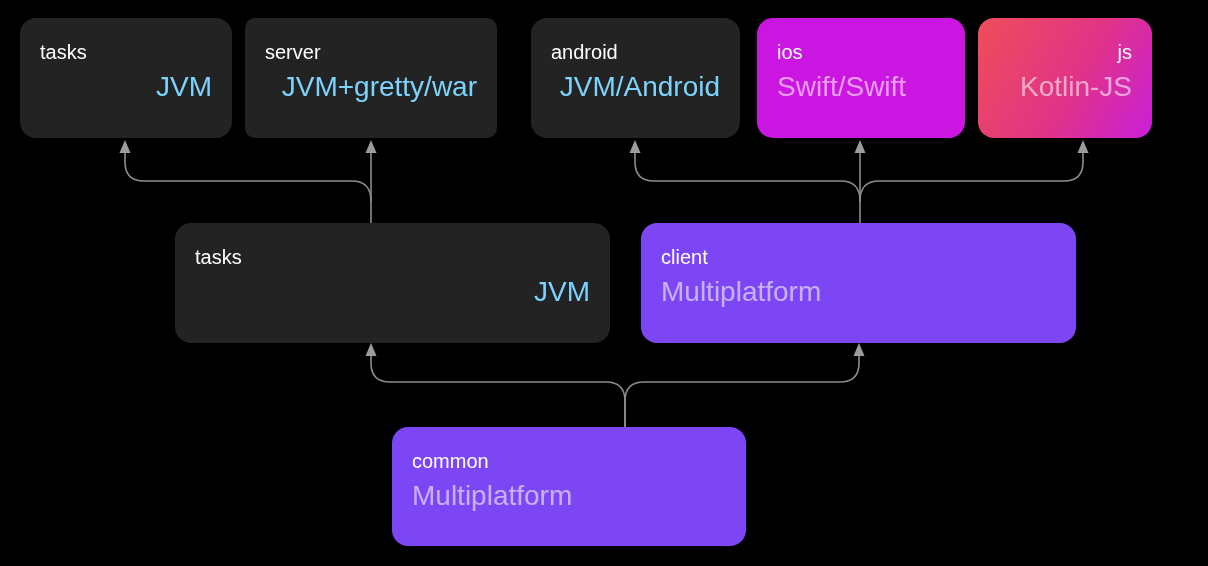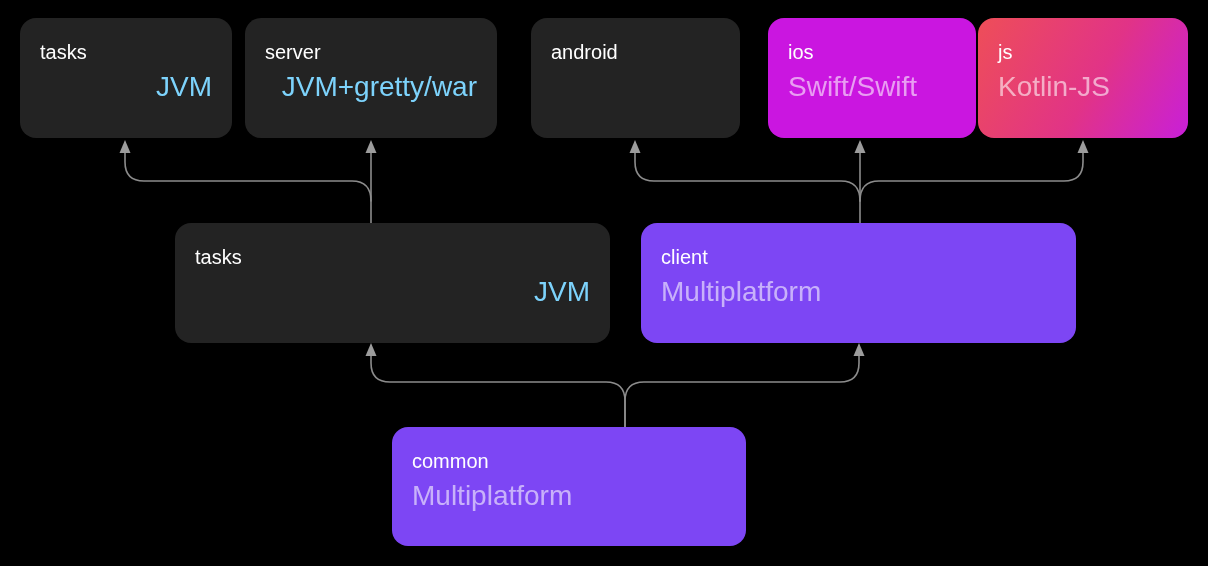--- a/index.html
+++ b/index.html
@@ -31,24 +31,24 @@
     white-space:nowrap;
   }
   .node--dark{background:#232323;}
   .node--dark .subtitle{color:#7dd3fc;text-align:right;}
   .node--purple{background:#7d46f4;}
   .node--magenta{background:#ca16e0;}
   .node--redpink{background:linear-gradient(120deg,#ee4e58 0%,#e13387 55%,#c81fd9 100%);}
 
   
   #node-tasks  {left:20px;  top:18px;  width:212px; height:120px;}
-  #node-server {left:245px; top:18px;  width:252px; height:120px;}
+  #node-server {left:245px; top:18px;  width:252px; height:120px;border-radius:10px;}
   #node-android{left:531px; top:18px;  width:209px; height:120px;}
-  #node-ios    {left:757px; top:18px;  width:208px; height:120px;margin-left:11px;}
-  #node-js     {left:978px; top:18px;  width:210px; height:120px;}
+  #node-ios    {left:757px; top:18px;  width:208px; height:120px;}
+  #node-js     {left:978px; top:18px;  width:174px; height:120px;text-align:right;}
   #node-base   {left:175px; top:223px; width:435px; height:120px;}
   #node-client {left:641px; top:223px; width:435px; height:120px;}
   #node-common {left:392px; top:427px; width:354px; height:119px;}
 
   #connectors{
     position:absolute;left:0;top:0;width:1208px;height:566px;
     pointer-events:none;
   }
   #connectors path{
     fill:none;
@@ -91,20 +91,21 @@
   <div class="node node--dark" id="node-tasks">
     <div class="title">tasks</div>
     <div class="subtitle">JVM</div>
   </div>
   <div class="node node--dark" id="node-server">
     <div class="title">server</div>
     <div class="subtitle">JVM+gretty/war</div>
   </div>
   <div class="node node--dark" id="node-android">
     <div class="title">android</div>
+    <div class="subtitle">JVM/Android</div>
   </div>
   <div class="node node--magenta" id="node-ios">
     <div class="title">ios</div>
     <div class="subtitle">Swift/Swift</div>
   </div>
   <div class="node node--redpink" id="node-js">
     <div class="title">js</div>
     <div class="subtitle">Kotlin-JS</div>
   </div>
 

